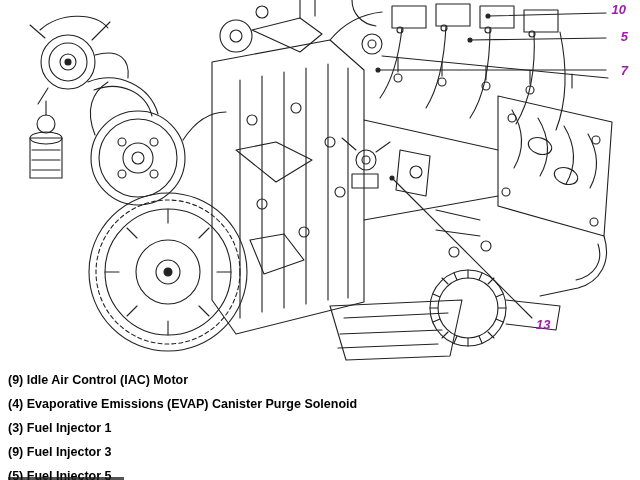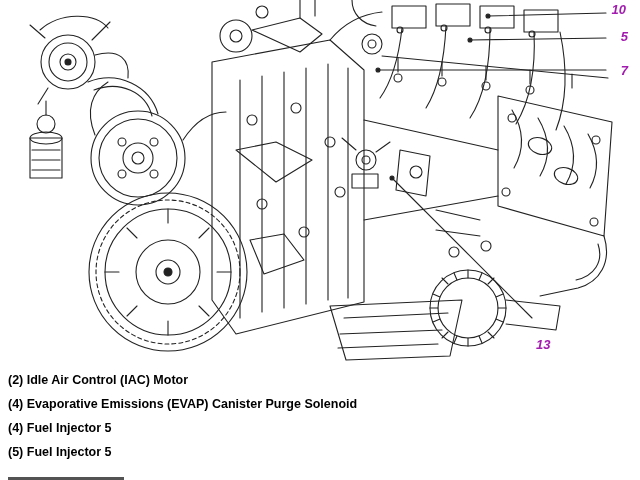--- a/index.html
+++ b/index.html
@@ -15,21 +15,21 @@
     position:absolute;
     font-weight:bold;
     font-size:13px;
     color:#a21caf;
     line-height:1;
     font-style:italic;
   }
   #callout-10{right:14px;top:3px;}
   #callout-11{right:12px;top:30px;}
   #callout-12{right:12px;top:64px;}
-  #callout-13{left:536px;top:318px;margin-top:20px;}
+  #callout-13{left:536px;top:318px;}
   .legend{
     position:absolute;
     left:8px;
     top:368px;
     width:620px;
   }
   .legend-item{
     font-size:12.5px;
     font-weight:bold;
     color:#000;
@@ -179,21 +179,22 @@
       <circle cx="392" cy="178" r="2" fill="#222"></circle>
     </g>
   </svg>
 
   <span class="callout" id="callout-10">10</span>
   <span class="callout" id="callout-11">5</span>
   <span class="callout" id="callout-12">7</span>
   <span class="callout" id="callout-13">13</span>
 
   <div class="legend">
-    <div class="legend-item">(2) Idle Air Control (IAC) Motor</div>
+    <div class="legend-item">(9) Idle Air Control (IAC) Motor</div>
     <div class="legend-item">(4) Evaporative Emissions (EVAP) Canister Purge Solenoid</div>
-    <div class="legend-item">(4) Fuel Injector 5</div>
+    <div class="legend-item">(3) Fuel Injector 1</div>
+    <div class="legend-item">(9) Fuel Injector 3</div>
     <div class="legend-item">(5) Fuel Injector 5</div>
   </div>
 
   <div class="cropped-fragment"></div>
 
 </div>
 
 </body></html>

